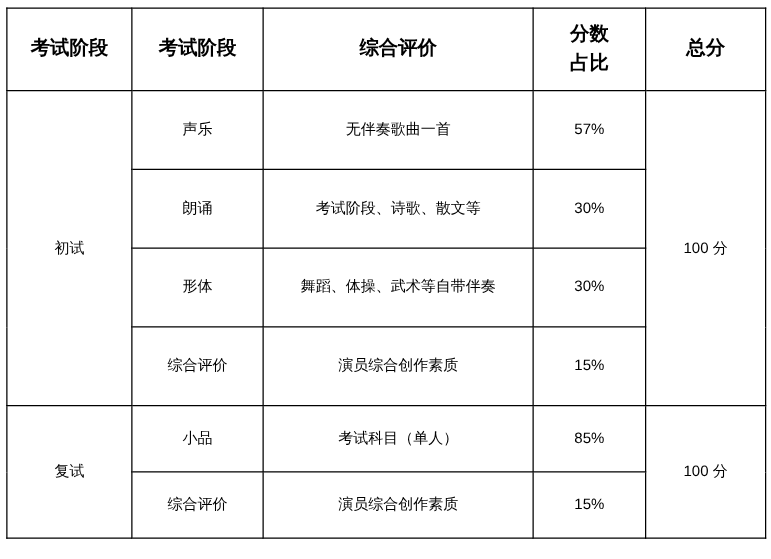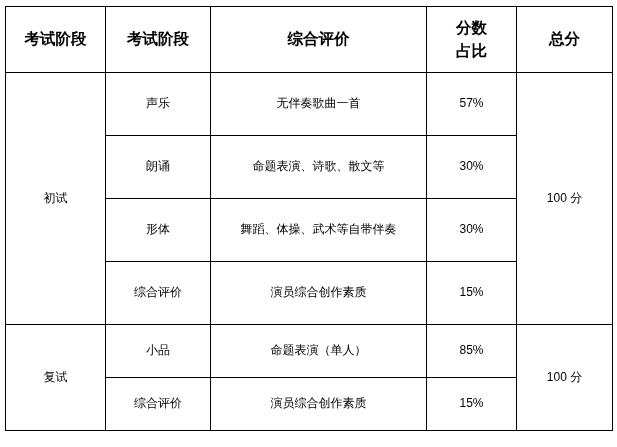--- a/index.html
+++ b/index.html
@@ -32,21 +32,21 @@
   #exam-table thead th {
     font-weight: bold;
     font-size: 15.5px;
   }
   .col-stage  { width: 100px; }
   .col-subject{ width: 105px; }
   .col-content{ width: 216px; }
   .col-ratio  { width: 90px; }
   .col-total  { width: 96px; }
 
-  .h-ratio-line { display: block; }
+  .h-ratio-line { display: block; font-family: Liberation Mono, monospace; }
 
   .row-h-head { height: 66px; }
   .row-h-body { height: 63px; }
   .row-h-small{ height: 53px; }
 
   .stage-cell, .total-cell {
     font-size: 15px;
   }
   .cell-subject { font-size: 15px; }
   .cell-content { font-size: 15px; }
@@ -79,38 +79,38 @@
 
     <tr class="row-h-body">
       <td class="stage-cell" rowspan="4">初试</td>
       <td class="cell-subject">声乐</td>
       <td class="cell-content">无伴奏歌曲一首</td>
       <td class="cell-ratio">57%</td>
       <td class="total-cell" rowspan="4">100 分</td>
     </tr>
     <tr class="row-h-body">
       <td class="cell-subject">朗诵</td>
-      <td class="cell-content">命题表演、诗歌、散文等</td>
+      <td class="cell-content">考试阶段、诗歌、散文等</td>
       <td class="cell-ratio">30%</td>
     </tr>
     <tr class="row-h-body">
       <td class="cell-subject">形体</td>
       <td class="cell-content">舞蹈、体操、武术等自带伴奏</td>
       <td class="cell-ratio">30%</td>
     </tr>
     <tr class="row-h-body">
       <td class="cell-subject">综合评价</td>
       <td class="cell-content">演员综合创作素质</td>
       <td class="cell-ratio">15%</td>
     </tr>
 
     <tr class="row-h-small">
       <td class="stage-cell" rowspan="2">复试</td>
       <td class="cell-subject">小品</td>
-      <td class="cell-content">命题表演（单人）</td>
+      <td class="cell-content">考试科目（单人）</td>
       <td class="cell-ratio">85%</td>
       <td class="total-cell" rowspan="2">100 分</td>
     </tr>
     <tr class="row-h-small">
       <td class="cell-subject">综合评价</td>
       <td class="cell-content">演员综合创作素质</td>
       <td class="cell-ratio">15%</td>
     </tr>
   </tbody>
 </table>

